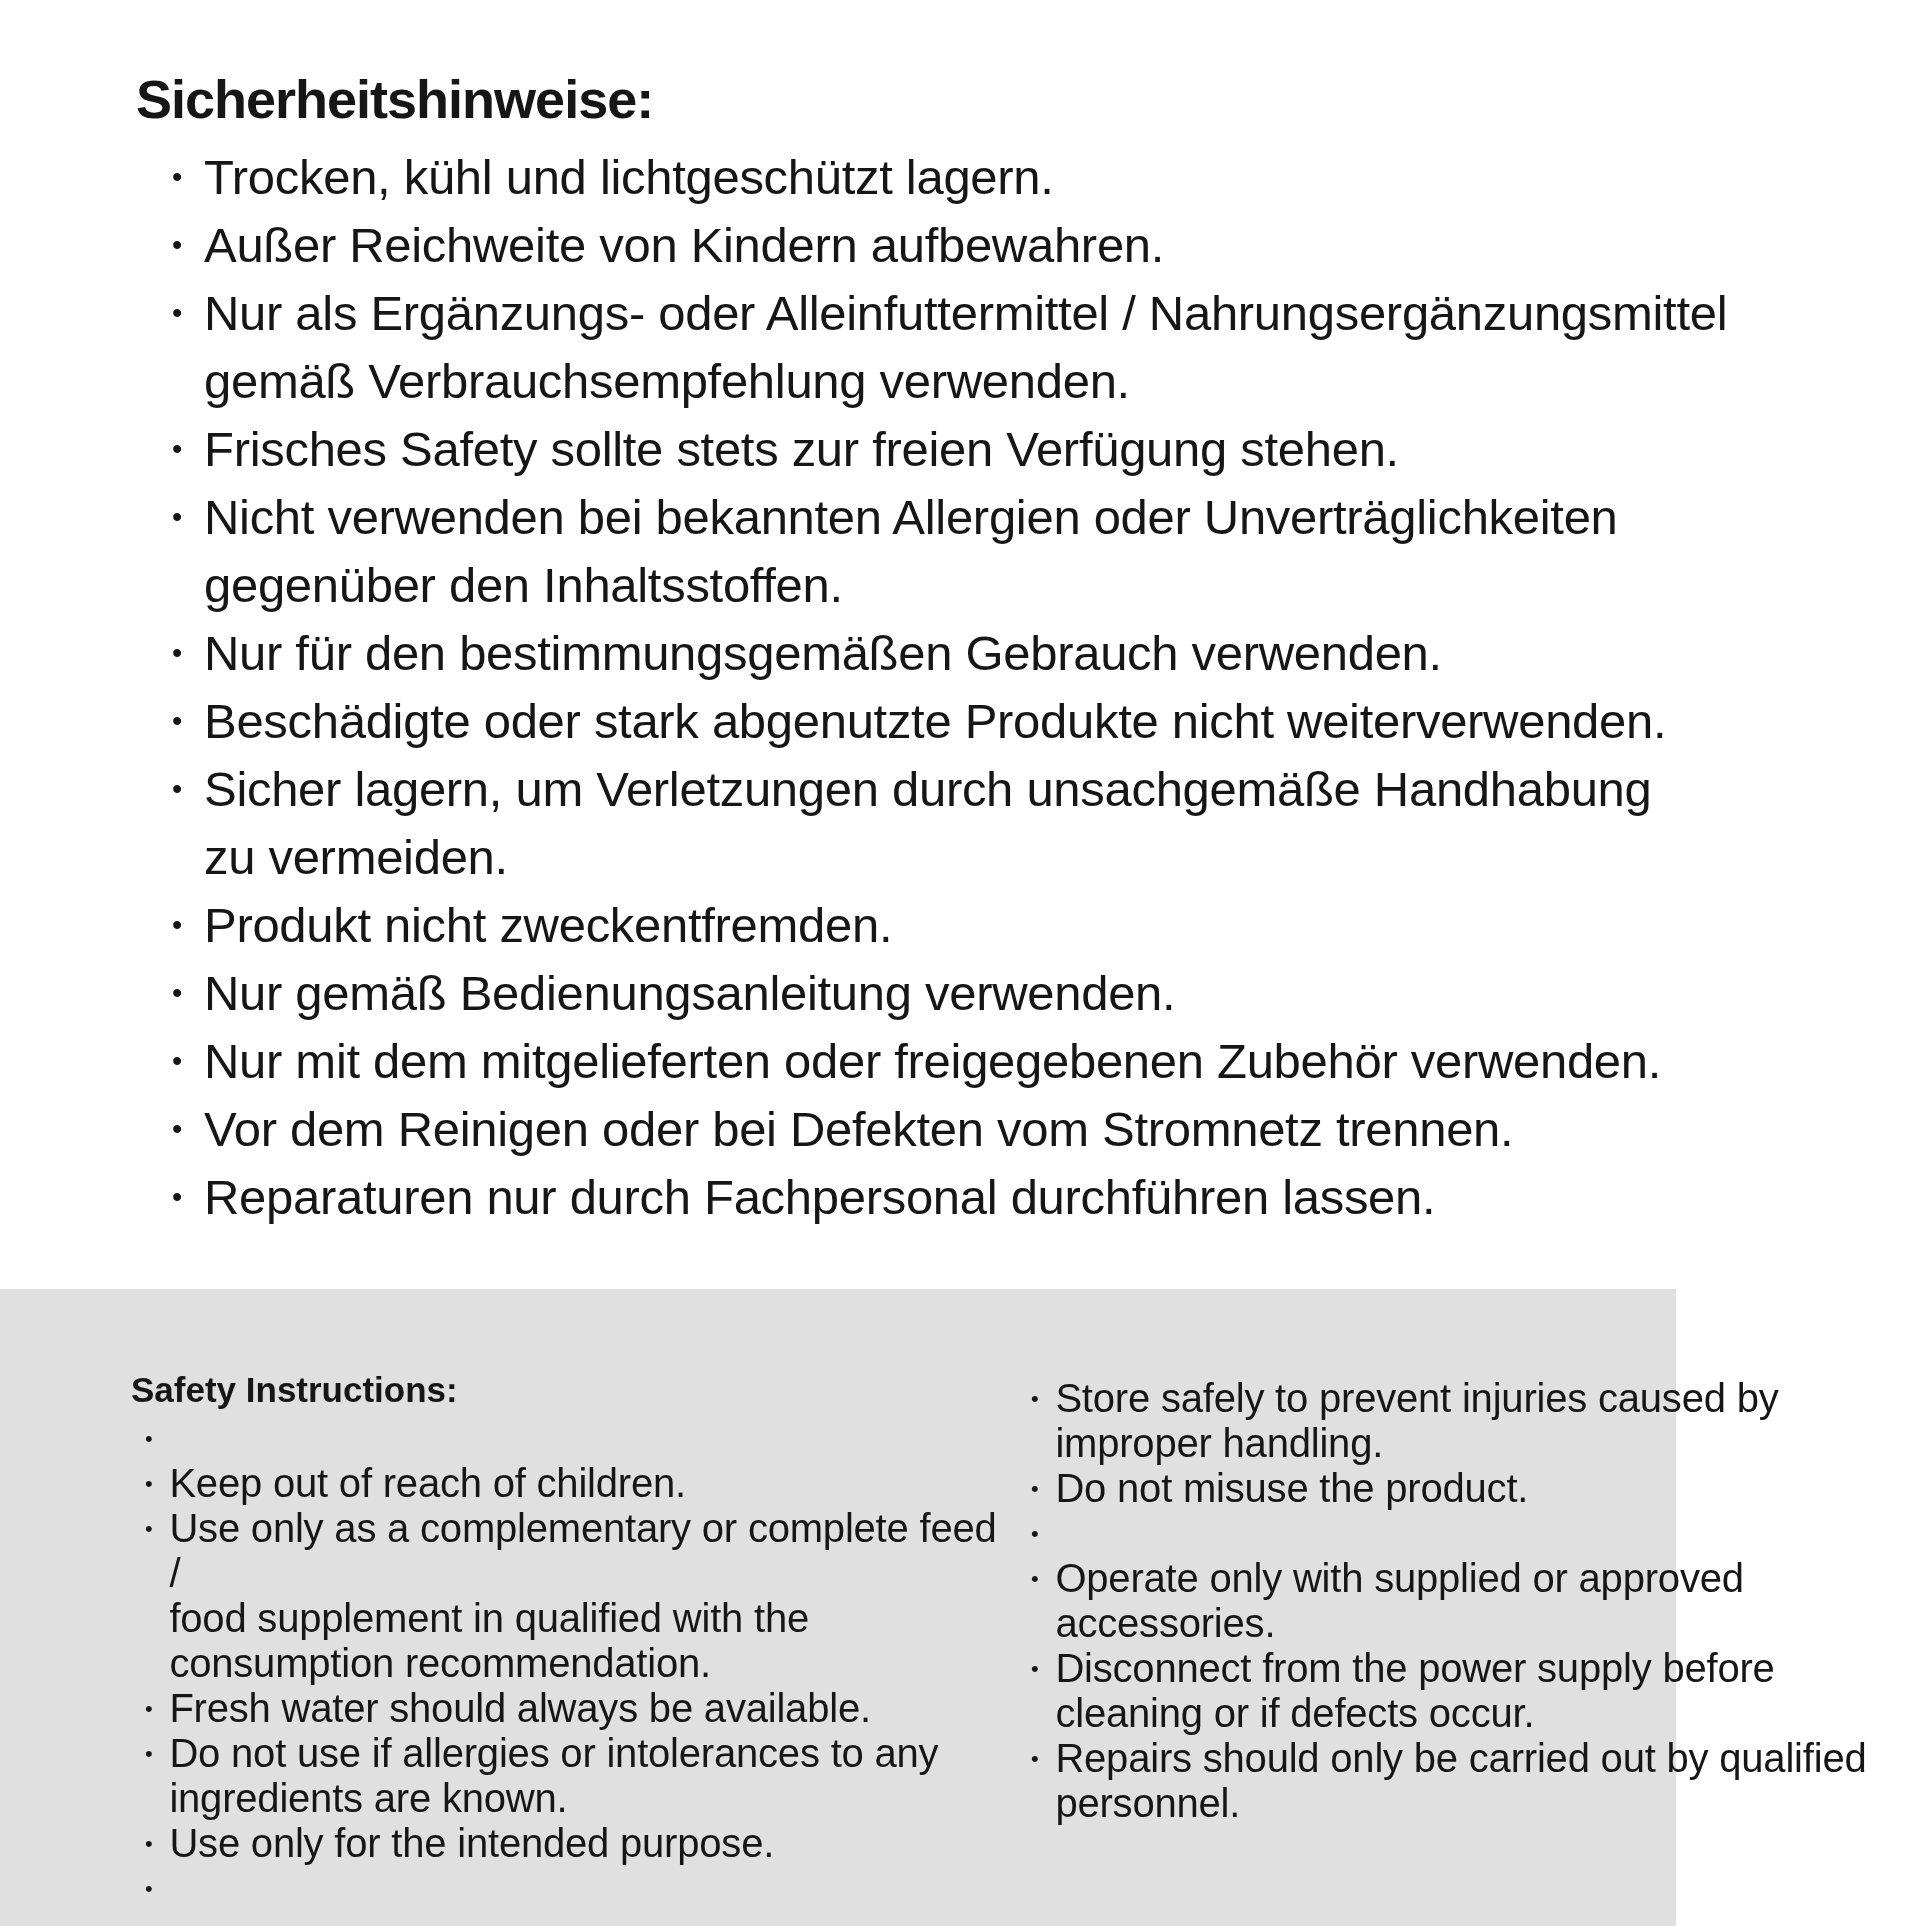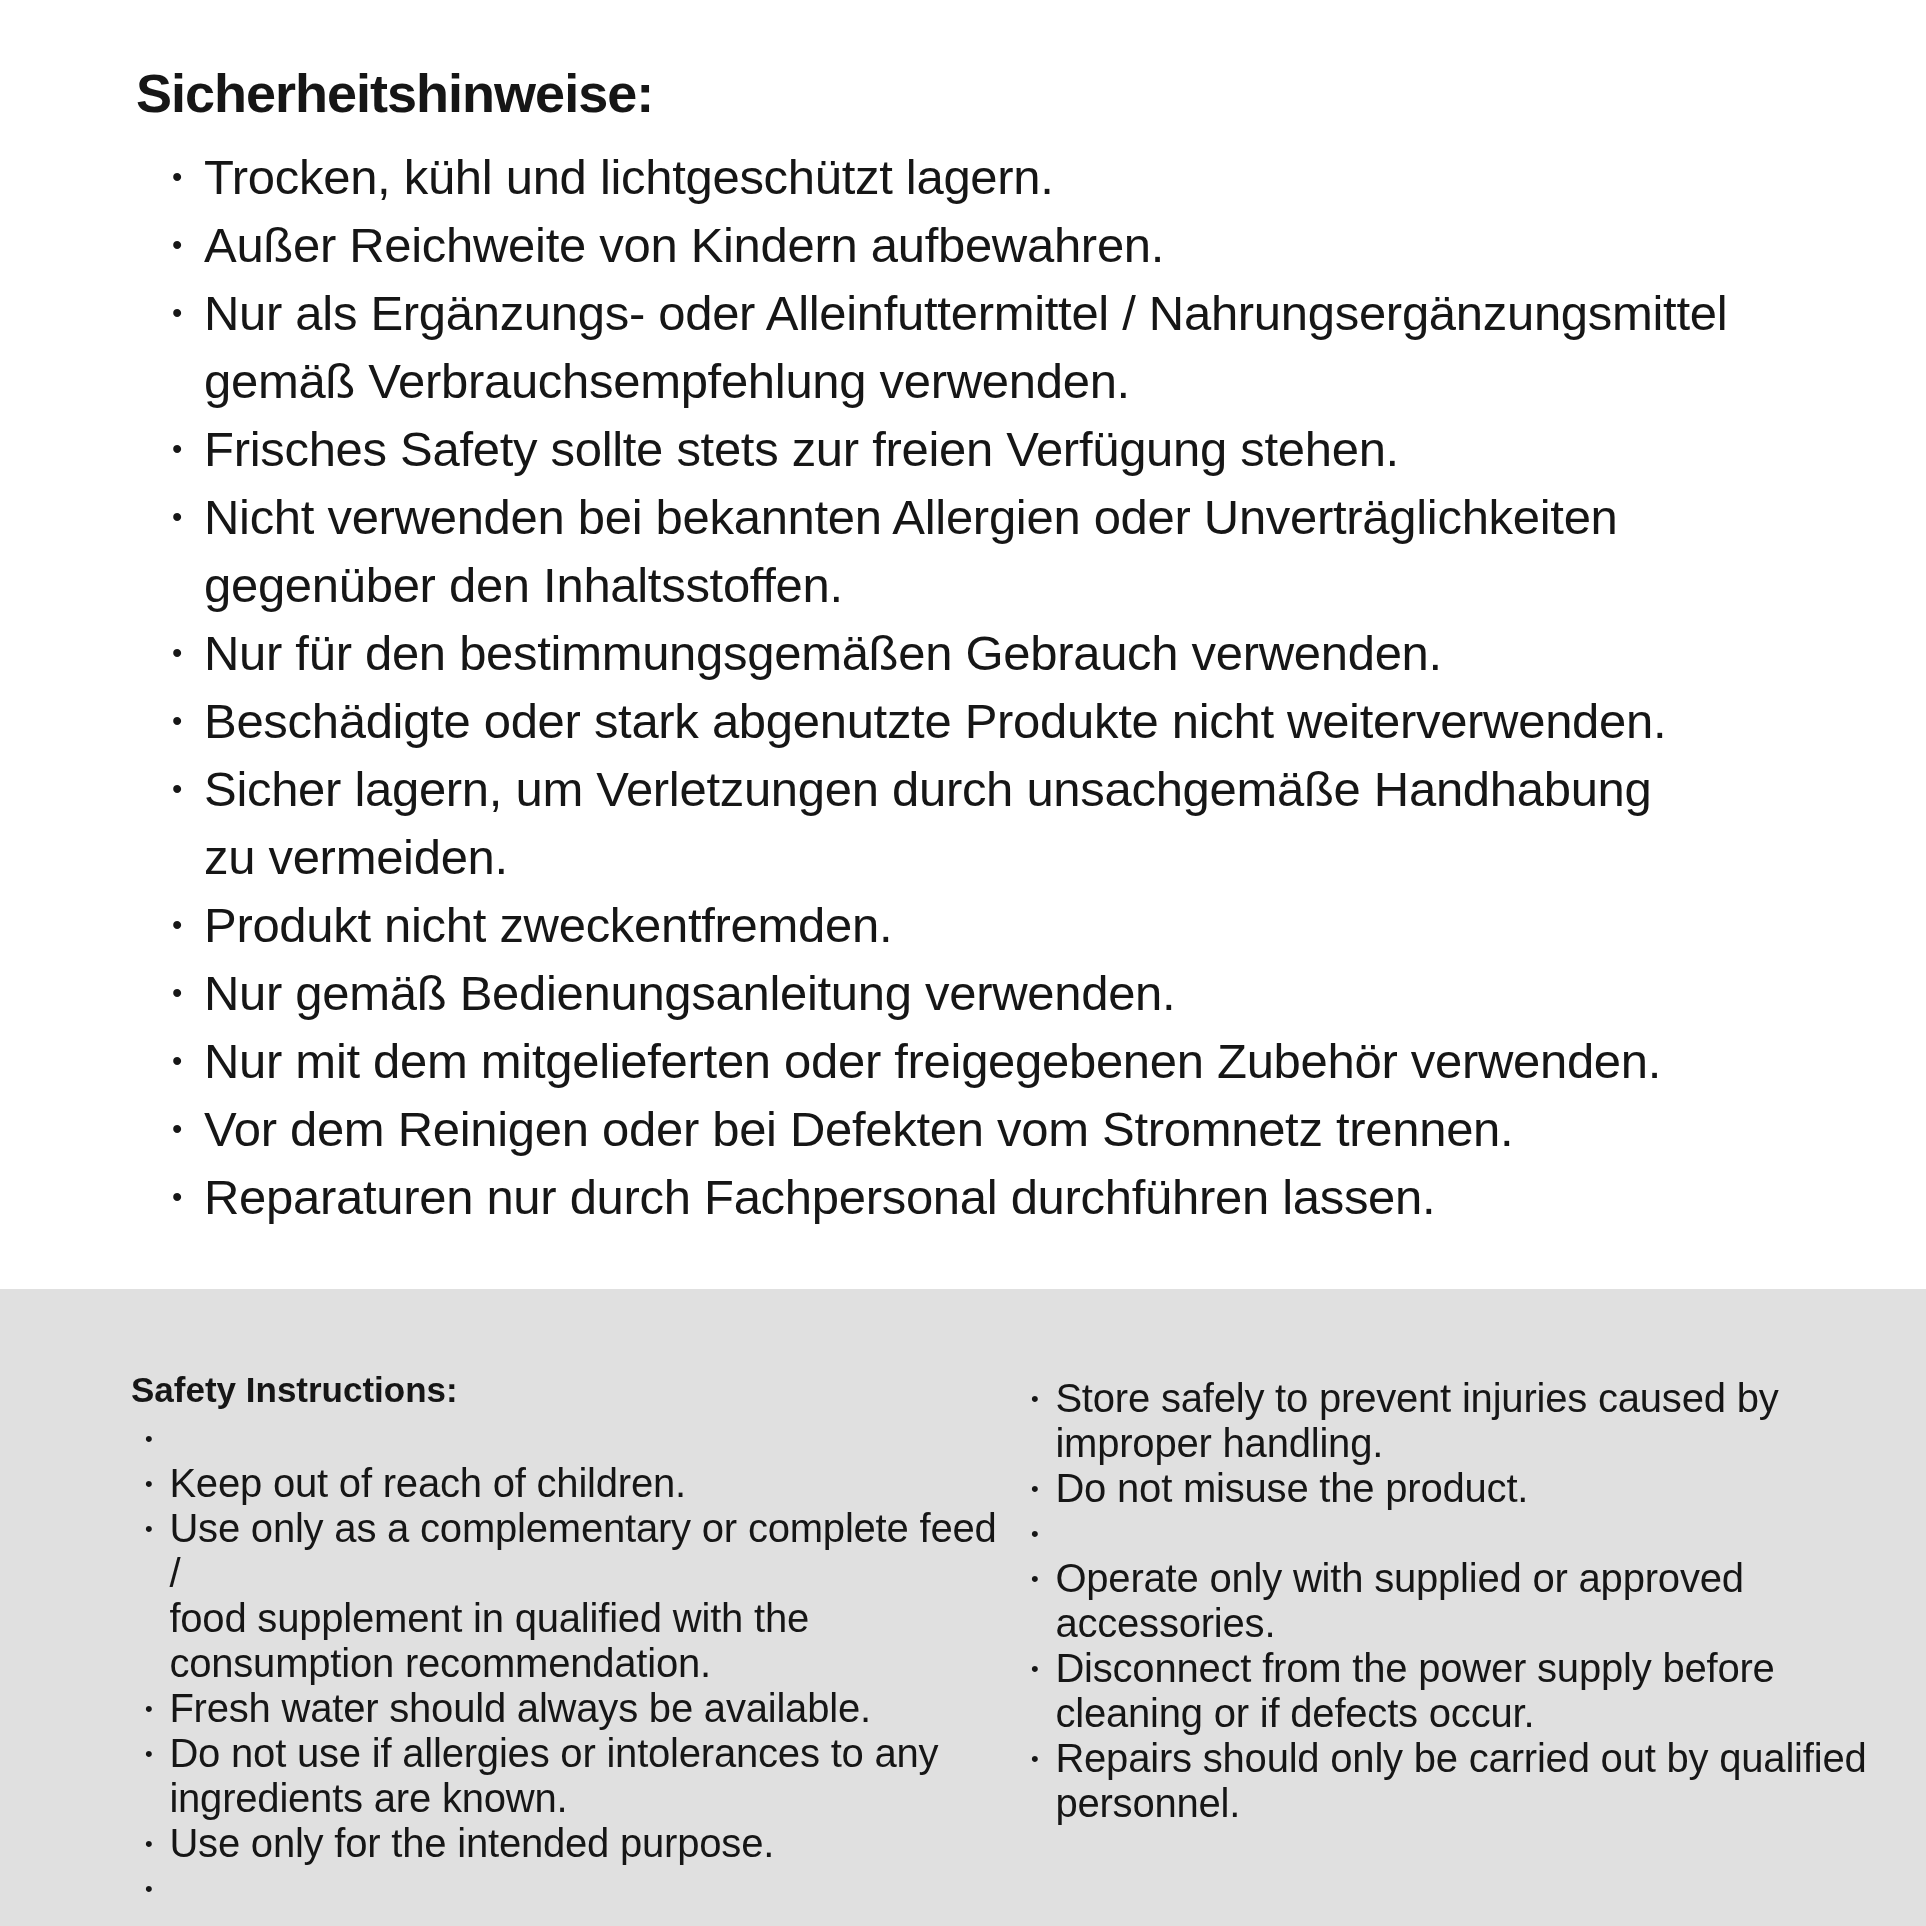--- a/index.html
+++ b/index.html
@@ -12,21 +12,21 @@
   .canvas {
     position: relative;
     width: 1926px; height: 1926px;
     background: #ffffff;
     overflow: hidden;
   }
 
   
   .de-title {
     position: absolute;
-    left: 136px; top: 62px;
+    left: 136px; top: 68px;
     margin: 0;
     font-size: 54px;
     font-weight: 700;
     letter-spacing: -1px;
   }
   .de-list {
     position: absolute;
     left: 172px; top: 143px;
     width: 1708px;
     margin: 0; padding: 0;
@@ -42,21 +42,21 @@
     font-size: 49px;
     line-height: 68px;
     letter-spacing: -0.3px;
     white-space: pre-line;
   }
 
   
   .en-section {
     position: absolute;
     left: 0; top: 1289px;
-    width: 1926px; height: 637px;
+    width: 1676px; height: 637px;
     background: #e0e0e0;
   }
   .en-title {
     position: absolute;
     left: 131px; top: 81px;
     margin: 0;
     font-size: 35px;
     font-weight: 700;
   }
   .en-list {

